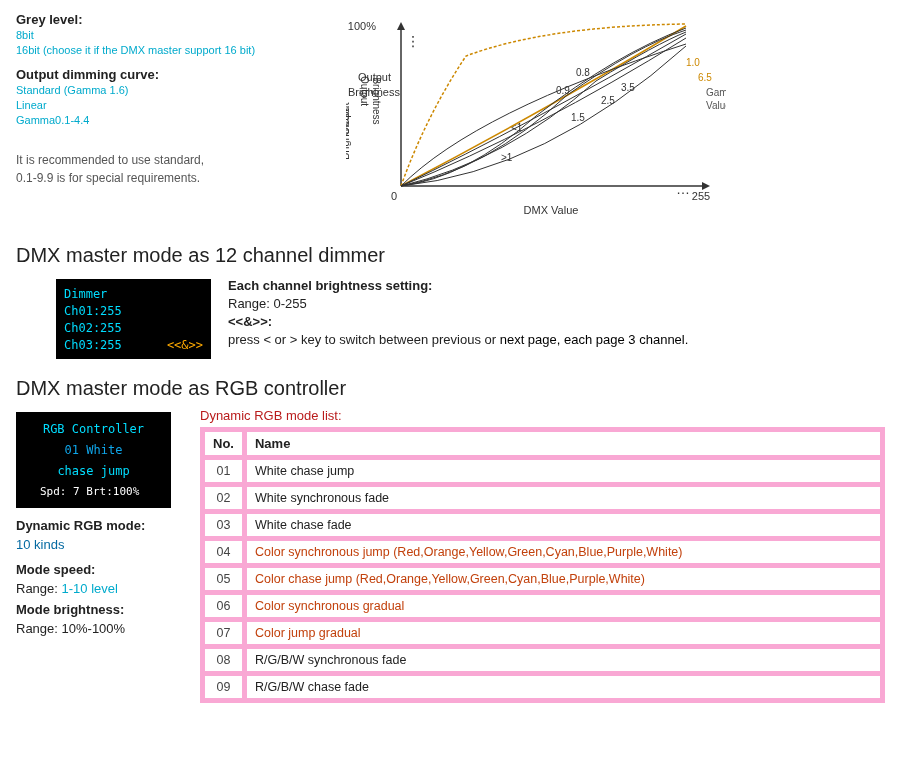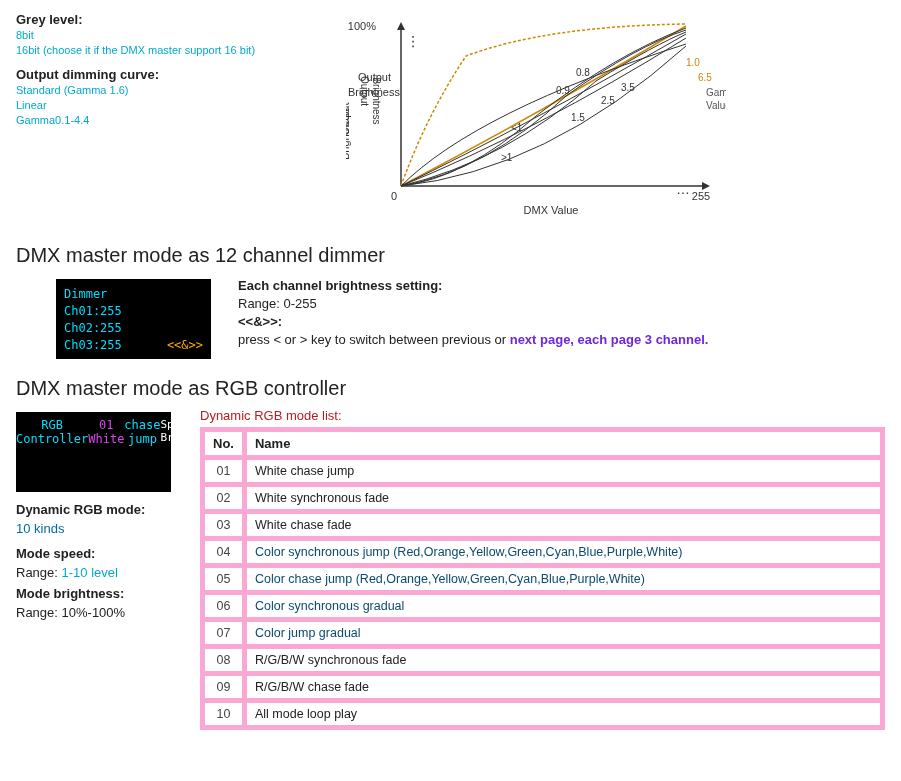--- a/index.html
+++ b/index.html
@@ -65,24 +65,25 @@
     .dmx-box .row { display: flex; justify-content: space-between; }
     .dmx-box .title { text-align: center; color: #00ddff; }
     .dmx-box .nav { color: #ffaa00; }
 
     
     .rgb-box {
       background: #000;
       color: #00ddff;
       font-family: monospace;
       font-size: 12px;
-      padding: 6px 0;
+      padding: 6px 24px;
       width: 155px;
-      height: 80px;
-      display: flex;
+      height: 96px;
+      display: flex;
+      flex-direction: column;
       justify-content: space-around;
       margin-top: 4px;
     }
     .rgb-box .center { text-align: center; }
     .rgb-box .speed { color: #fff; font-size: 11px; }
 
     
     .chart-container {
       width: 380px;
       height: 210px;
@@ -90,21 +91,21 @@
       margin-top: 4px;
     }
     svg.chart {
       width: 100%;
       height: 100%;
     }
 
     
     .dmx-section {
       display: flex;
-      gap: 27px;
+      gap: 17px;
       align-items: flex-start;
       margin-bottom: 18px;
       padding-left: 40px;
     }
     .channel-info {
       flex: 1;
     }
     .channel-info p { margin-top: 3px; font-size: 13px; }
 
     
@@ -136,21 +137,21 @@
     .rgb-table th {
       background: #fff;
       font-weight: bold;
       font-size: 13px;
     }
     .rgb-table td:first-child {
       width: 36px;
       text-align: center;
       color: #444;
     }
-    .rgb-table td.orange { color: #0c4a6e; }
+    .rgb-table td.orange { color: #c2410c; }
     .table-label {
       color: #b91c1c;
       font-size: 13px;
       margin-bottom: 4px;
     }
     .grey-level-section { margin-bottom: 10px; }
     .output-curve-section { margin-bottom: 24px; }
   </style>
 </head>
 <body>
@@ -161,20 +162,24 @@
     <div class="grey-level-section">
       <span class="label-bold">Grey level:</span><br>
       <span class="link-cyan">8bit</span><br>
       <span class="link-cyan">16bit (choose it if the DMX master support 16 bit)</span>
     </div>
     <div class="output-curve-section">
       <span class="label-bold">Output dimming curve:</span><br>
       <span class="link-cyan">Standard (Gamma 1.6)</span><br>
       <span class="link-cyan">Linear</span><br>
       <span class="link-cyan">Gamma0.1-4.4</span>
+    </div>
+    <div class="note-text">
+      <span>It is recommended to use standard,</span><br>
+      <span>0.1-9.9 is for special requirements.</span>
     </div>
   </div>
 
   <div class="right-panel">
     <div class="chart-container">
       <svg class="chart" viewBox="0 0 380 210" xmlns="http://www.w3.org/2000/svg">
 
         <line x1="55" y1="10" x2="55" y2="170" stroke="#333" stroke-width="1.5"></line>
         <line x1="55" y1="170" x2="360" y2="170" stroke="#333" stroke-width="1.5"></line>
 
@@ -246,31 +251,31 @@
     <div class="row">
       <span>Ch03:255</span>
       <span class="nav" style="color:#ffaa00; margin-left:8px;">&lt;&lt;&amp;&gt;&gt;</span>
     </div>
   </div>
 
   <div class="channel-info">
     <p><strong>Each channel brightness setting:</strong></p>
     <p>Range: 0-255</p>
     <p><strong>&lt;&lt;&amp;&gt;&gt;:</strong></p>
-    <p><span>press &lt; or &gt; key to switch between previous or </span><span style="color: #6d28d9; font-weight: bold;">next page, each page 3 channel.</span></p>
+    <p><span>press &lt; or &gt; key to switch between previous or </span><span style="color: #000000;">next page, each page 3 channel.</span></p>
   </div>
 </div>
 
 <h2 class="section-heading">DMX master mode as RGB controller</h2>
 
 <div class="rgb-section">
   <div class="rgb-left">
     <div class="rgb-box">
       <div class="center" style="color:#00ddff;">RGB Controller</div>
-      <div class="center" style="color:#d946ef;">01 White</div>
+      <div class="center" style="color:#0ea5e9;">01 White</div>
       <div class="center" style="color:#00ddff;">  chase jump</div>
       <div class="speed" style="color:#fff; font-size:11px;">Spd: 7  Brt:100%</div>
     </div>
 
     <div class="dynamic-info" style="margin-top:10px;">
       <p><span class="label-bold">Dynamic RGB mode:</span></p>
       <p class="cyan-text">10 kinds</p>
       <p style="margin-top:10px;"><span class="label-bold">Mode speed:</span></p>
       <p>Range: <span style="color:#00aacc;">1-10 level</span></p>
       <p style="margin-top:6px;"><span class="label-bold">Mode brightness:</span></p>
@@ -317,20 +322,16 @@
             <td class="orange">Color jump gradual</td>
           </tr>
           <tr>
             <td>08</td>
             <td>R/G/B/W synchronous fade</td>
           </tr>
           <tr>
             <td>09</td>
             <td>R/G/B/W chase fade</td>
           </tr>
-          <tr>
-            <td>10</td>
-            <td>All mode loop play</td>
-          </tr>
         </tbody>
     </table>
   </div>
 </div>
 
 </body></html>

